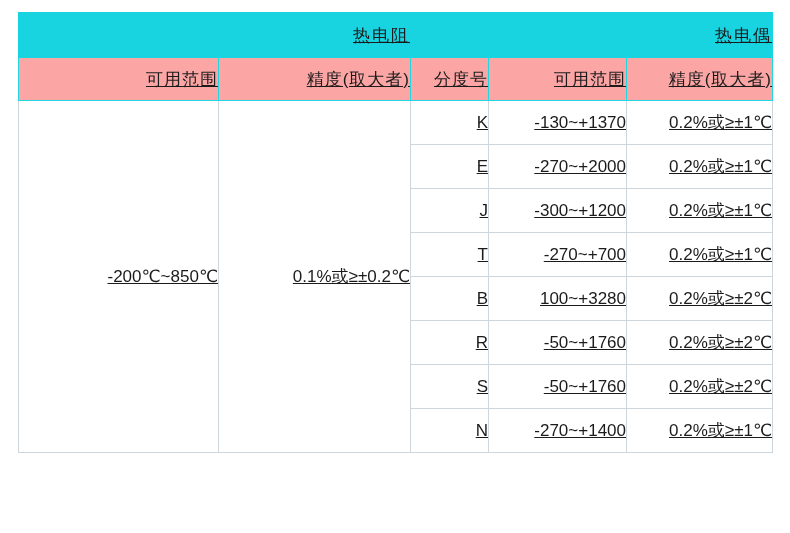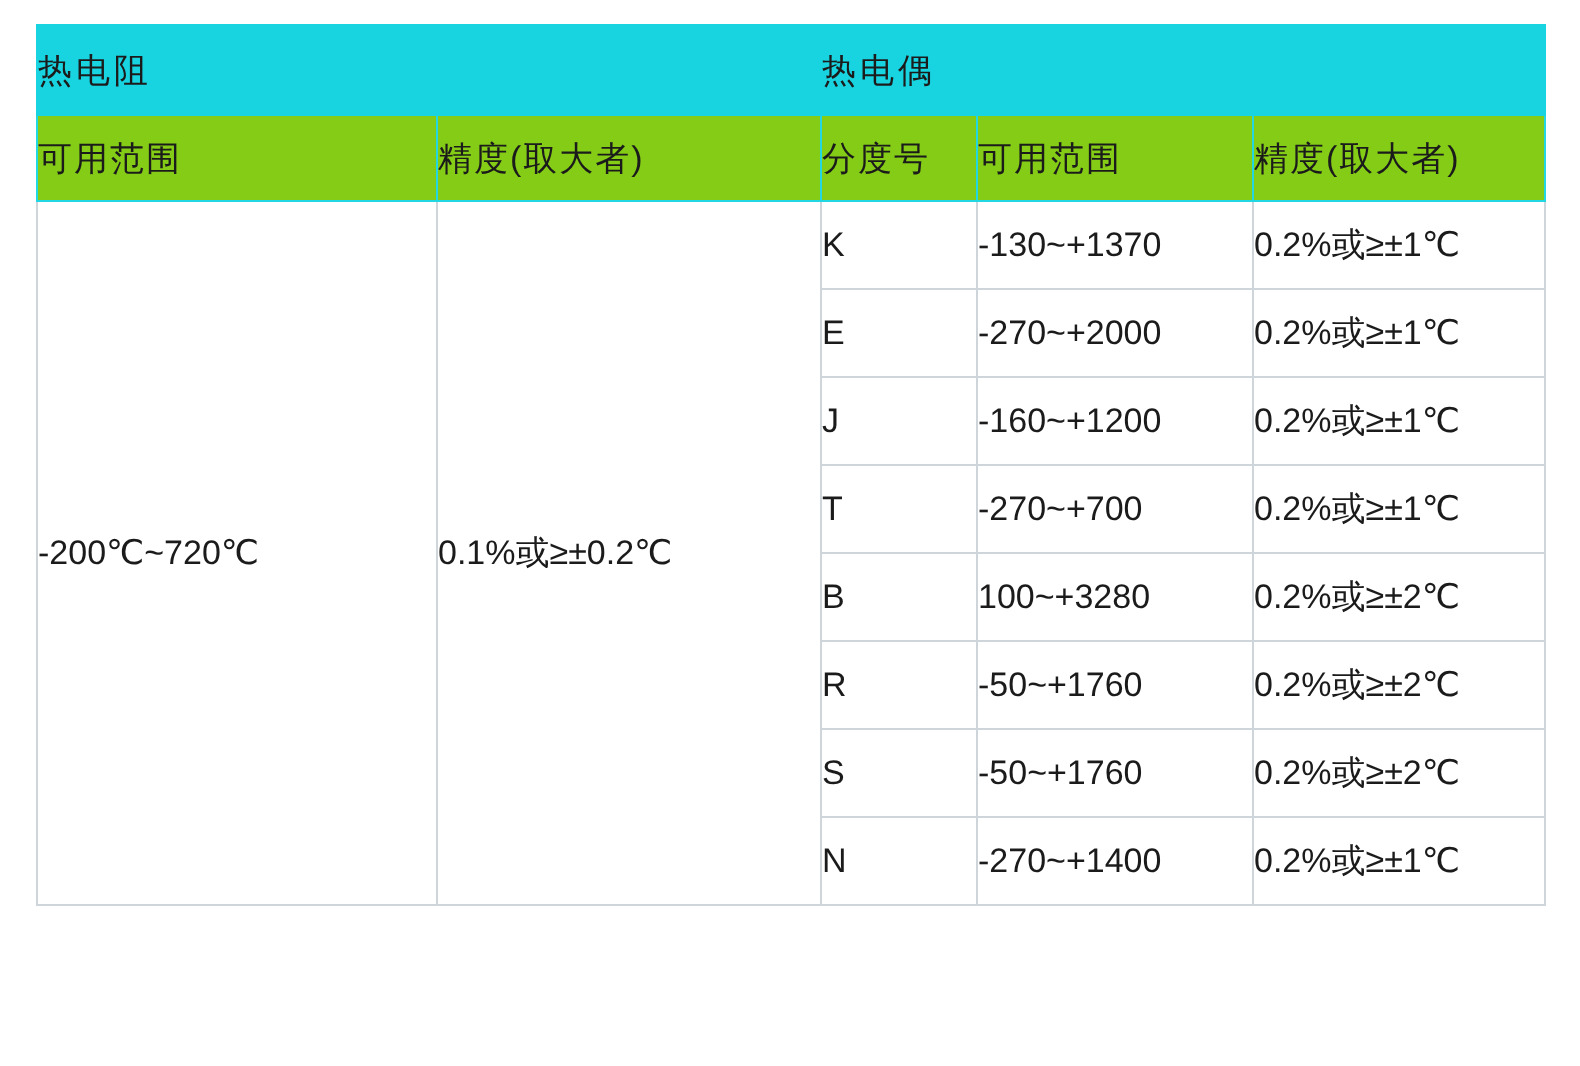--- a/index.html
+++ b/index.html
@@ -45,38 +45,39 @@
     width: 754px;
     box-sizing: border-box;
   }
   table.spec {
     border-collapse: collapse;
     width: 754px;
     table-layout: fixed;
   }
   table.spec td, table.spec th {
     border: 1px solid #cfd6db;
-    text-align: left;
+    text-align: right;
     vertical-align: middle;
     color: #1b1b1b;
     font-size: 17px;
     font-weight: normal;
     padding: 0;
+    text-decoration: underline;
   }
   .grp-head {
     background: #18d3e0;
     color: #ffffff;
     font-size: 23px;
     font-weight: bold;
     height: 44px;
     letter-spacing: 2px;
     border-color: #18d3e0 !important;
   }
   .sub-head {
-    background: #84cc16;
+    background: #fca5a5;
     color: #ffffff;
     font-size: 19px;
     font-weight: normal;
     height: 42px;
     letter-spacing: 1px;
     border-color: #21d7e2 !important;
   }
   .body-row td {
     height: 43px;
     background: #ffffff;
@@ -115,34 +116,34 @@
         <tr>
           <th class="sub-head">可用范围</th>
           <th class="sub-head">精度(取大者)</th>
           <th class="sub-head">分度号</th>
           <th class="sub-head">可用范围</th>
           <th class="sub-head">精度(取大者)</th>
         </tr>
       </thead>
       <tbody>
         <tr class="body-row">
-          <td class="rtd-cell" rowspan="8">-200℃~720℃</td>
+          <td class="rtd-cell" rowspan="8">-200℃~850℃</td>
           <td class="rtd-cell" rowspan="8">0.1%或≥±0.2℃</td>
           <td>K</td>
           <td>-130~+1370</td>
           <td>0.2%或≥±1℃</td>
         </tr>
         <tr class="body-row">
           <td>E</td>
           <td>-270~+2000</td>
           <td>0.2%或≥±1℃</td>
         </tr>
         <tr class="body-row">
           <td>J</td>
-          <td>-160~+1200</td>
+          <td>-300~+1200</td>
           <td>0.2%或≥±1℃</td>
         </tr>
         <tr class="body-row">
           <td>T</td>
           <td>-270~+700</td>
           <td>0.2%或≥±1℃</td>
         </tr>
         <tr class="body-row">
           <td>B</td>
           <td>100~+3280</td>

